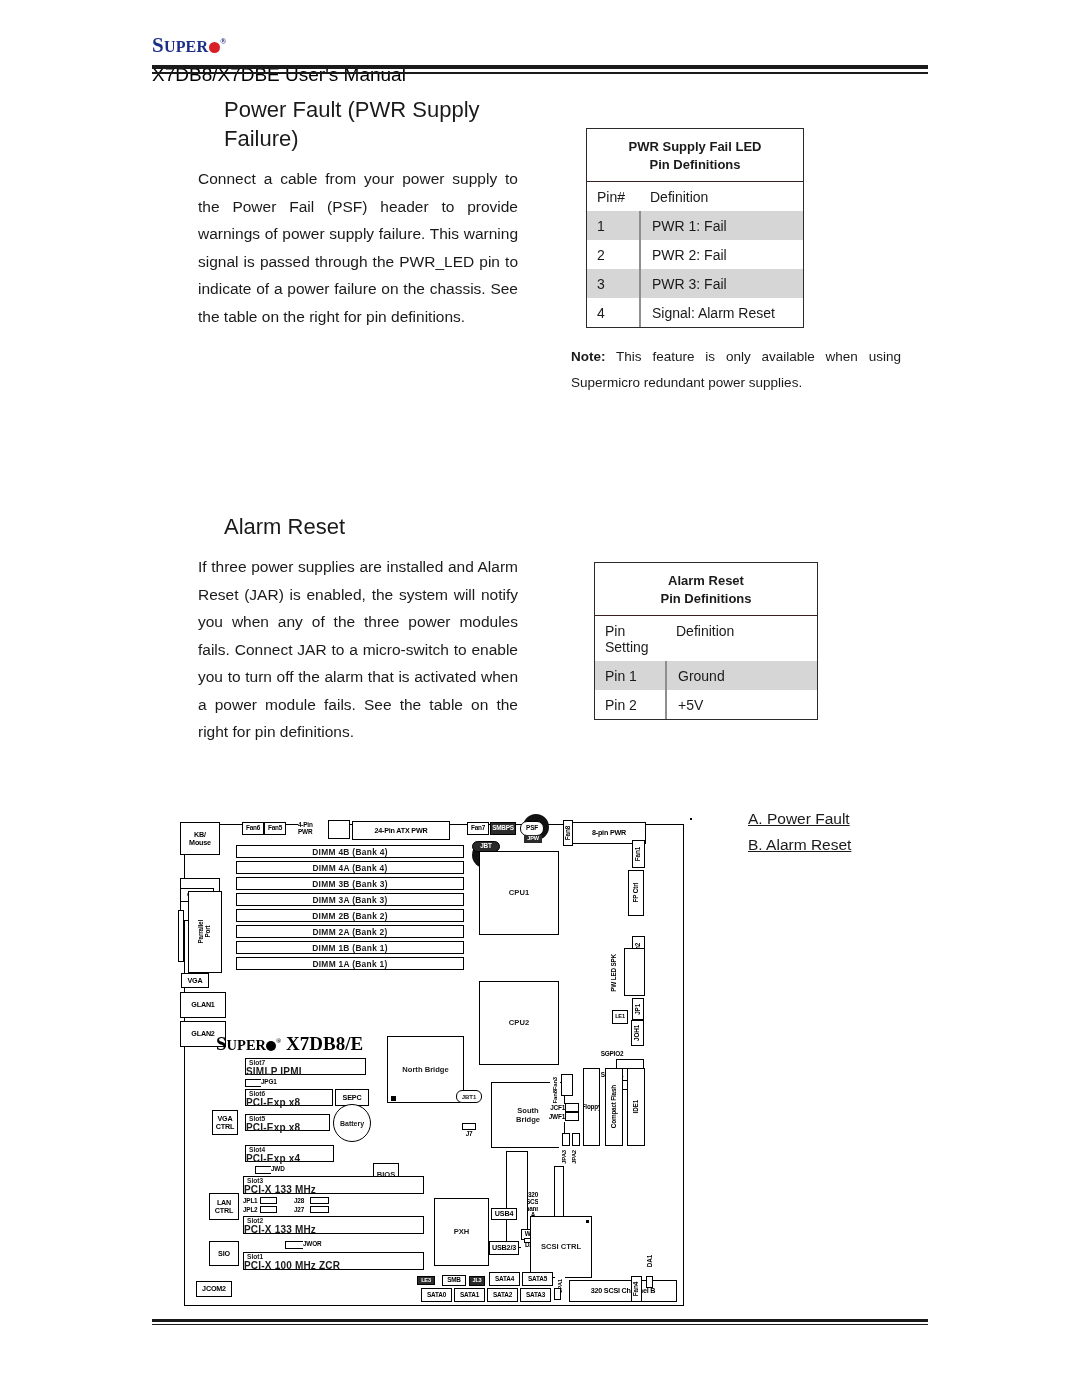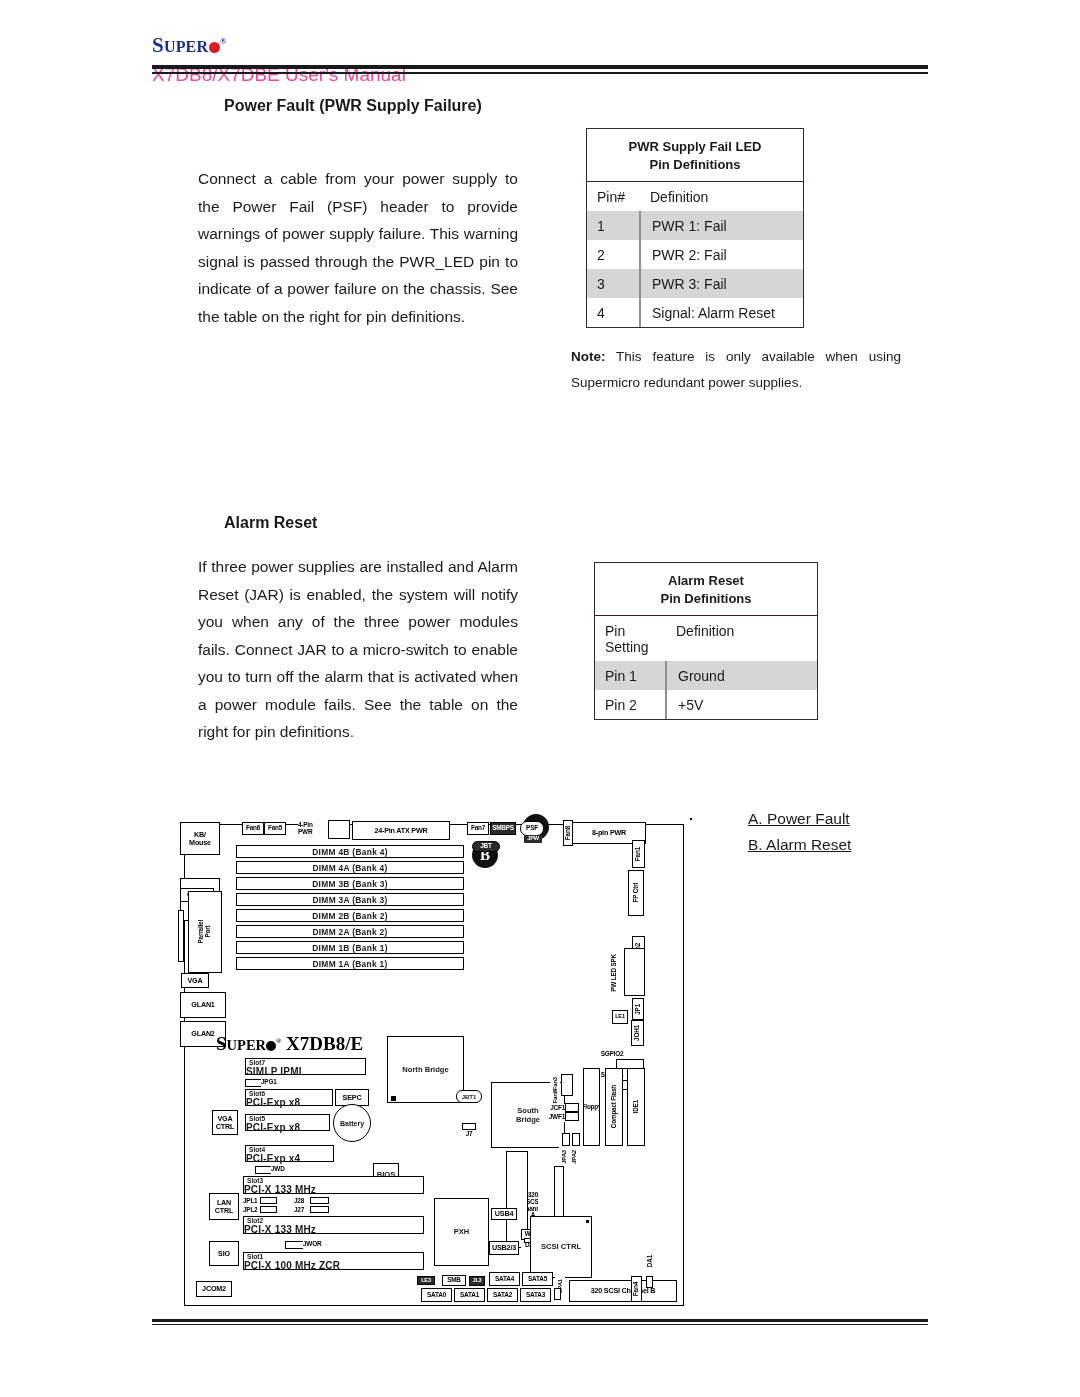--- a/index.html
+++ b/index.html
@@ -9,26 +9,26 @@
 
   
   .hdr{position:absolute;left:152px;top:33px;width:776px;}
   .hdr-line{display:flex;align-items:flex-start;gap:6px;flex-direction:column;}
   .logo{font-size:21px;font-weight:bold;color:#1b2f86;letter-spacing:.2px;
         font-family:"Liberation Serif","DejaVu Serif",serif;}
   .logo .small{font-size:16px;}
   .logo .dot{display:inline-block;width:11px;height:11px;border-radius:50%;
              background:#d81f26;vertical-align:middle;margin-left:1px;}
   .logo .reg{font-size:8px;vertical-align:super;color:#1b2f86;}
-  .hdr-title{font-size:19px;color:#ec4899;}
+  .hdr-title{font-size:19px;color:#000000;}
   .rule-thick{position:absolute;left:152px;top:65px;width:776px;height:4px;background:#1a1a1a;}
   .rule-thin{position:absolute;left:152px;top:72px;width:776px;height:1.5px;background:#1a1a1a;}
 
   
-  .h2{font-size:16px;font-weight:bold;line-height:1.32;}
+  .h2{font-size:22px;font-weight:normal;line-height:1.32;}
   .body-p{font-size:15.5px;line-height:1.78;text-align:justify;}
   #sec1-title{position:absolute;left:224px;top:95px;width:300px;}
   #sec1-body{position:absolute;left:198px;top:165px;width:320px;}
   #sec2-title{position:absolute;left:224px;top:512px;width:300px;}
   #sec2-body{position:absolute;left:198px;top:553px;width:320px;}
 
   
   .pin-table{position:absolute;border:1.6px solid #2b2b2b;background:#fff;
              border-collapse:collapse;}
   .pin-table .thead{border-bottom:1.6px solid #3a2020;text-align:center;
@@ -205,20 +205,22 @@
 
     <div class="dimm" style="left:60px;top:27px;width:228px;height:13px;">DIMM 4B (Bank 4)</div>
     <div class="dimm" style="left:60px;top:43px;width:228px;height:13px;text-align:center;">DIMM 4A (Bank 4)</div>
     <div class="dimm" style="left:60px;top:59px;width:228px;height:13px;">DIMM 3B (Bank 3)</div>
     <div class="dimm" style="left:60px;top:75px;width:228px;height:13px;">DIMM 3A (Bank 3)</div>
     <div class="dimm" style="left:60px;top:91px;width:228px;height:13px;">DIMM 2B (Bank 2)</div>
     <div class="dimm" style="left:60px;top:107px;width:228px;height:13px;">DIMM 2A (Bank 2)</div>
     <div class="dimm" style="left:60px;top:123px;width:228px;height:13px;">DIMM 1B (Bank 1)</div>
     <div class="dimm" style="left:60px;top:139px;width:228px;height:13px;">DIMM 1A (Bank 1)</div>
 
+    <div class="chip" style="left:303px;top:33px;width:80px;height:84px;">CPU1</div>
+    <div class="chip" style="left:303px;top:163px;width:80px;height:84px;">CPU2</div>
 
     <div class="bx" style="left:456px;top:22px;width:13px;height:28px;">
         <span class="vert">Fan1</span>
       </div>
     <div class="bx" style="left:452px;top:52px;width:16px;height:46px;">
         <span class="vert">FP Ctrl</span>
       </div>
     <div class="bx" style="left:456px;top:118px;width:13px;height:28px;">
         <span class="vert">Fan2</span>
       </div>

